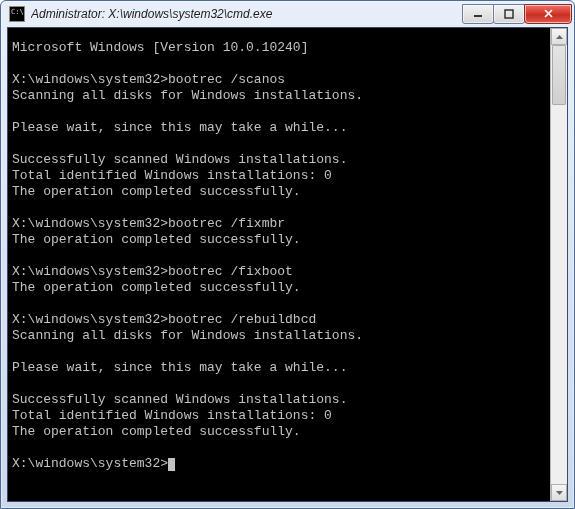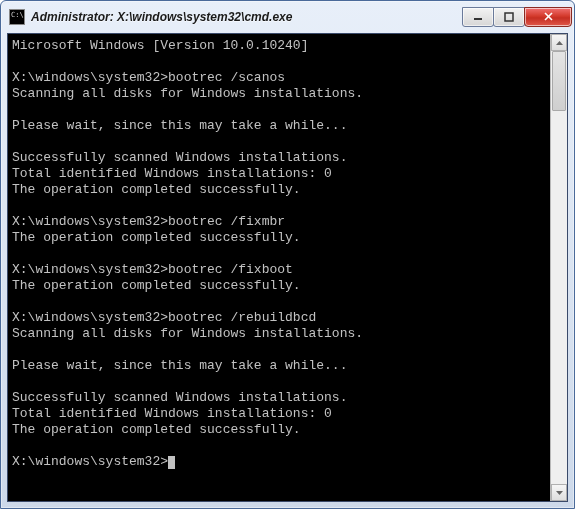--- a/index.html
+++ b/index.html
@@ -11,25 +11,24 @@
     }
     .window {
       width: 575px; height: 509px;
       border: 1px solid #4a6a9a;
       border-radius: 6px 6px 0 0;
       background: linear-gradient(#e8eff9, #cdd9ea);
       display: flex; flex-direction: column;
       box-shadow: 0 0 0 1px rgba(255,255,255,.4) inset;
     }
     .titlebar {
-      height: 32px;
+      height: 26px;
       display: flex; align-items: center;
       padding: 0 2px 0 8px;
       gap: 6px;
-      font-weight: bold;
     }
     .app-icon {
       width: 16px; height: 16px;
       background: #000; border: 1px solid #888;
       position: relative; flex: 0 0 auto;
     }
     .app-icon::before {
       content: "C:\\"; position: absolute;
       color: #ccc; font: 7px/1 Consolas, monospace;
       top: 2px; left: 1px;
@@ -62,21 +61,21 @@
       flex: 1; margin: 0 6px 6px 6px;
       border: 1px solid #3a4a6a;
       background: #000;
       display: flex;
     }
     .console {
       flex: 1;
       color: #c2c2c2;
       font: 13px/16px Consolas, "Courier New", monospace;
       white-space: pre;
-      padding: 4px 4px;
+      padding: 12px 4px;
       overflow: hidden;
     }
     .scrollbar {
       width: 17px; background: #e9e9e9;
       display: flex; flex-direction: column;
       border-left: 1px solid #b8b8b8;
     }
     .sb-btn {
       height: 17px; background: linear-gradient(#f6f6f6,#dedede);
       border: 1px solid #b0b0b0; margin: 0;

